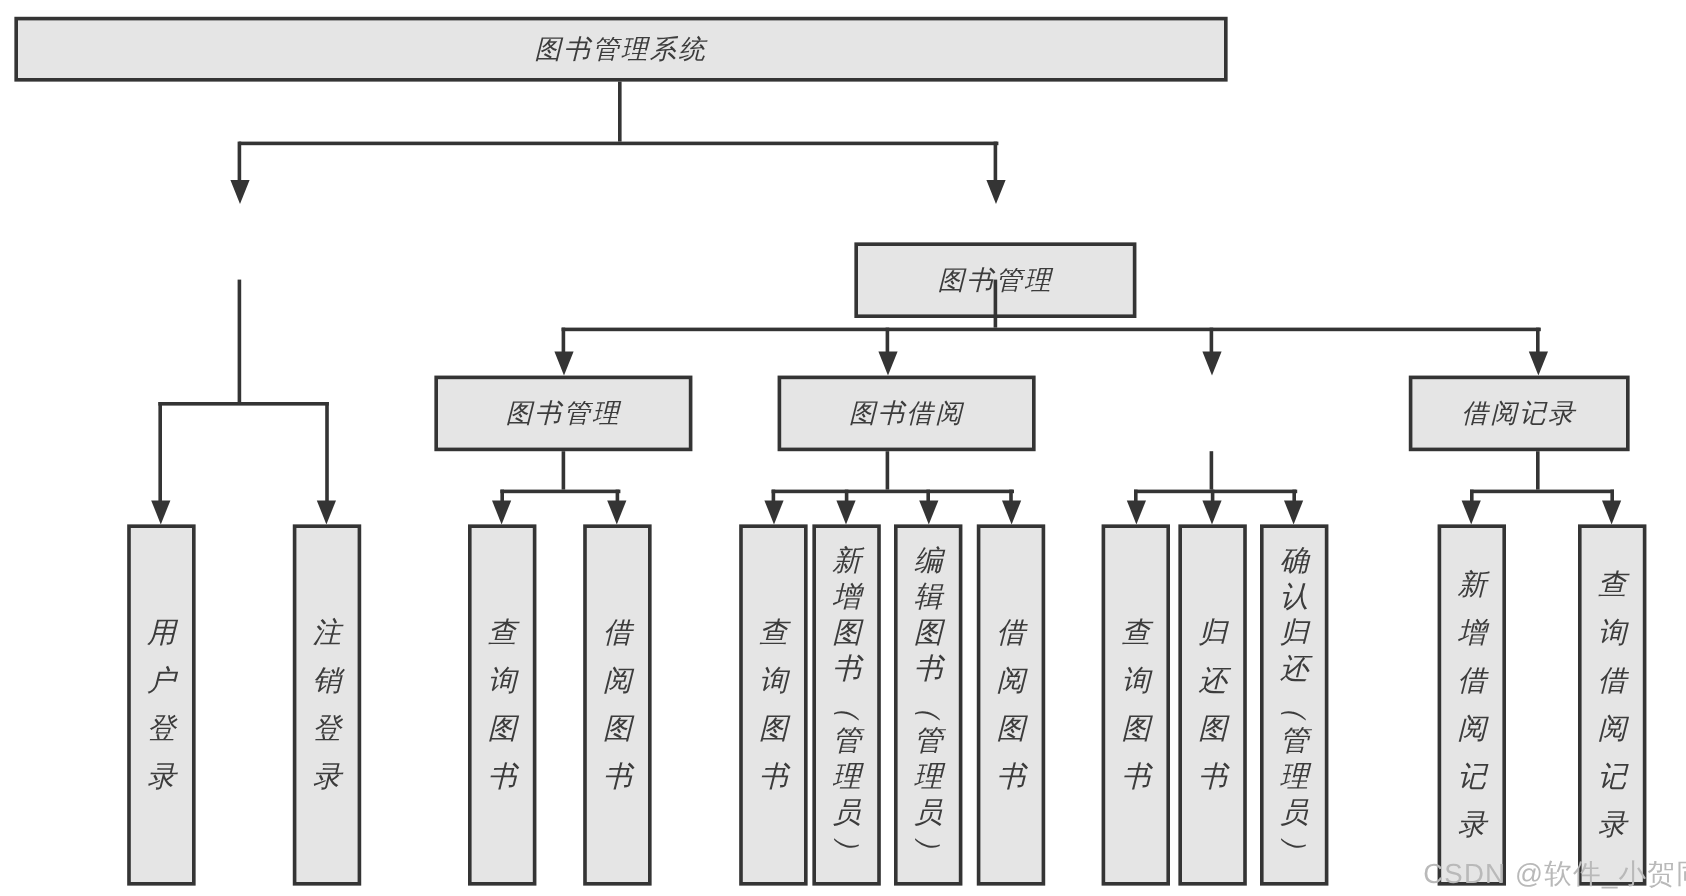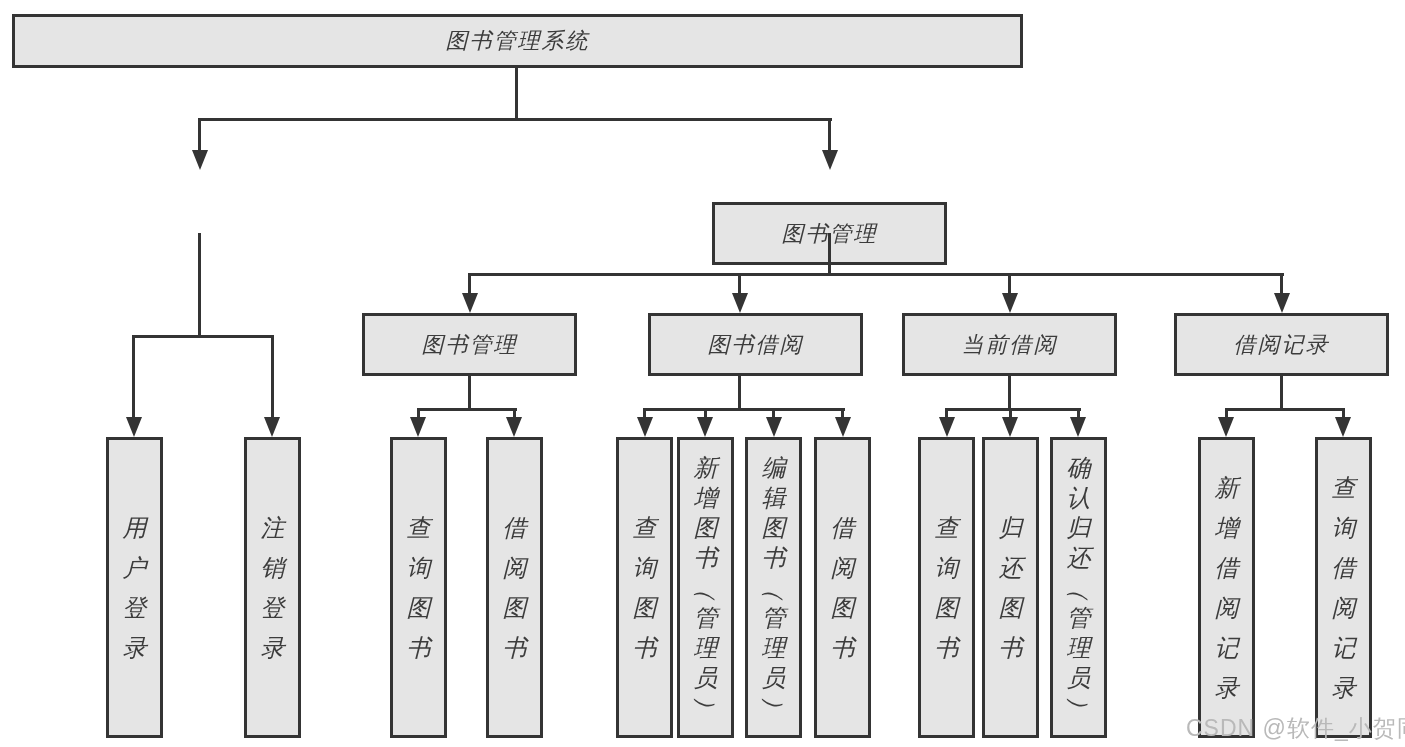--- a/index.html
+++ b/index.html
@@ -93,22 +93,21 @@
   <div class="arr" style="left:462px; top:293px;"></div>
   <div class="v" style="left:738px; top:273px; height:24px;"></div>
   <div class="arr" style="left:732px; top:293px;"></div>
   <div class="v" style="left:1008px; top:273px; height:24px;"></div>
   <div class="arr" style="left:1002px; top:293px;"></div>
   <div class="v" style="left:1280px; top:273px; height:24px;"></div>
   <div class="arr" style="left:1274px; top:293px;"></div>
 
   <div class="node" style="left:362px; top:313px; width:215px; height:63px;">图书管理</div>
   <div class="node" style="left:632px; top:313px; width:215px; height:63px;margin-left:16px;">图书借阅</div>
-  <div class="node" style="left:902px; top:313px; width:215px; height:63px;">当前借阅</div>
-  <div class="node" style="left:1174px; top:313px; width:215px; height:63px;">借阅记录</div>
+  <div class="node" style="left:1174px; top:313px; width:184px; height:63px;">借阅记录</div>
 
   <div class="v" style="left:468px; top:376px; height:32px;"></div>
   <div class="h" style="left:417px; top:408px; width:100px;"></div>
   <div class="v" style="left:417px; top:408px; height:12px;"></div>
   <div class="arr" style="left:410px; top:417px;"></div>
   <div class="v" style="left:513px; top:408px; height:12px;"></div>
   <div class="arr" style="left:506px; top:417px;"></div>
 
   <div class="v" style="left:738px; top:376px; height:32px;"></div>
   <div class="h" style="left:643px; top:408px; width:202px;"></div>

